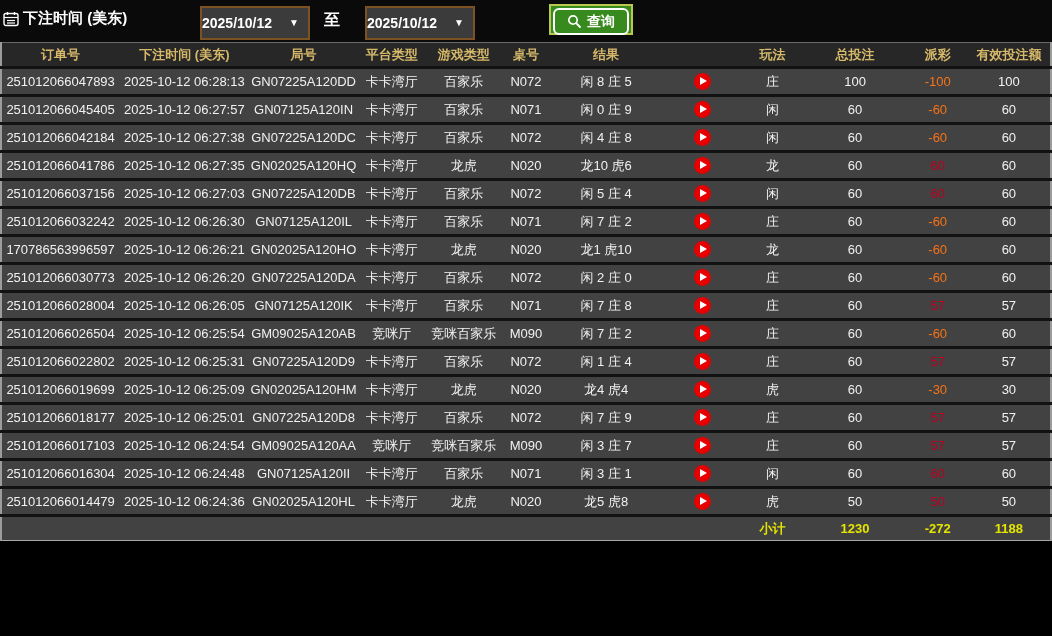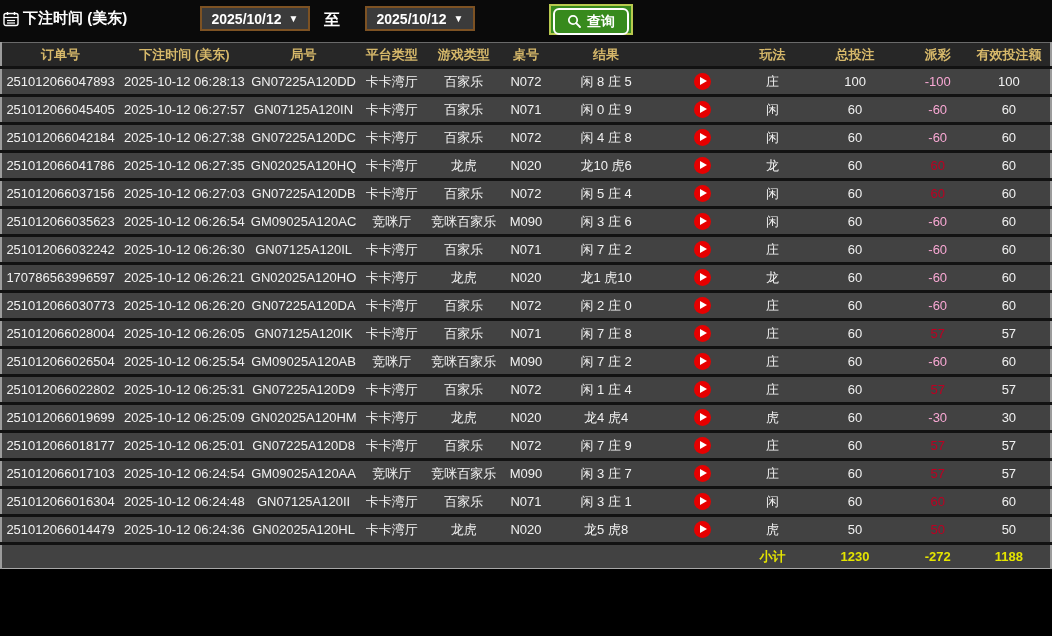--- a/index.html
+++ b/index.html
@@ -2,40 +2,40 @@
 <html><head>
 <meta charset="utf-8">
 <style>
   html,body{margin:0;padding:0;background:#000;width:1052px;height:636px;overflow:hidden;
     font-family:"Liberation Sans","DejaVu Sans",sans-serif;}
   
   .topbar{position:relative;height:42px;background:#0a0a0a;}
   .title-wrap{position:absolute;left:3px;top:9px;display:flex;align-items:center;gap:4px;
     color:#ffffff;font-weight:bold;font-size:15px;}
   .cal-icon{display:inline-flex;}
-  .date-select{position:absolute;top:6px;width:110px;height:25px;background:#3b3b3b;
+  .date-select{position:absolute;top:6px;width:110px;height:34px;background:#3b3b3b;
     border:2px solid #7d5223;color:#fff;font-weight:bold;font-size:14px;display:flex;
-    align-items:center;justify-content:center;gap:7px;cursor:pointer;box-sizing:border-box;}
+    align-items:center;justify-content:flex-start;gap:17px;cursor:pointer;box-sizing:border-box;}
   .date-select .caret{font-size:10px;line-height:1;}
   #date-from{left:200px;}
   #date-to{left:365px;}
   .to-label{position:absolute;left:324px;top:10px;color:#fff;font-weight:bold;font-size:16px;}
   .query-btn{position:absolute;left:549px;top:4px;width:84px;height:31px;background:#378a1d;
     border:2px solid #b9c94f;padding:2px;box-sizing:border-box;cursor:pointer;}
   .btn-inner{display:flex;align-items:center;justify-content:center;gap:5px;
     border:2px solid #ffffff;border-radius:6px;height:100%;color:#fff;font-weight:bold;font-size:14px;}
   
   table{border-collapse:collapse;table-layout:fixed;width:1052px;background:#0a0a0a;
     border-left:2px solid #9c9c9c;border-right:2px solid #9c9c9c;border-top:1px solid #6a6a6a;}
   thead th{height:21px;background:#272727;color:#d6b86a;font-size:13px;font-weight:bold;
     text-align:center;border-bottom:3px solid #121212;white-space:nowrap;overflow:hidden;margin-left:44px;}
   tbody td{height:23px;background:#424242;color:#f1f1f1;font-size:13px;text-align:center;
     border-bottom:3px solid #121212;white-space:nowrap;overflow:hidden;}
   td.win{color:#bc0022;}
-  td.loss{color:#f9a8d4;}
+  td.loss{color:#f97316;}
   .play-btn{display:inline-block;width:17px;height:17px;border-radius:50%;background:#e60000;
     position:relative;cursor:pointer;vertical-align:middle;}
   .play-btn .tri{position:absolute;left:6px;top:4px;width:0;height:0;
     border-left:7px solid #fff;border-top:4.5px solid transparent;border-bottom:4.5px solid transparent;}
   tfoot td{height:21px;background:#424242;border-top:1px solid #a8a8a8;color:#e4e400;
     font-weight:bold;font-size:13px;text-align:center;white-space:nowrap;}
   tfoot tr:last-child td{border-bottom:1px solid #a8a8a8;}
 </style>
 </head>
 <body>
@@ -176,34 +176,20 @@
         <td>百家乐</td>
         <td>N072</td>
         <td>闲 5 庄 4</td>
         <td><span class="play-btn"><span class="tri"></span></span></td>
         <td>闲</td>
         <td>60</td>
         <td class="win">60</td>
         <td>60</td>
       </tr>
       <tr>
-        <td>251012066035623</td>
-        <td>2025-10-12 06:26:54</td>
-        <td>GM09025A120AC</td>
-        <td>竞咪厅</td>
-        <td>竞咪百家乐</td>
-        <td>M090</td>
-        <td>闲 3 庄 6</td>
-        <td><span class="play-btn"><span class="tri"></span></span></td>
-        <td>闲</td>
-        <td>60</td>
-        <td class="loss">-60</td>
-        <td>60</td>
-      </tr>
-      <tr>
         <td>251012066032242</td>
         <td>2025-10-12 06:26:30</td>
         <td>GN07125A120IL</td>
         <td>卡卡湾厅</td>
         <td>百家乐</td>
         <td>N071</td>
         <td>闲 7 庄 2</td>
         <td><span class="play-btn"><span class="tri"></span></span></td>
         <td>庄</td>
         <td>60</td>

